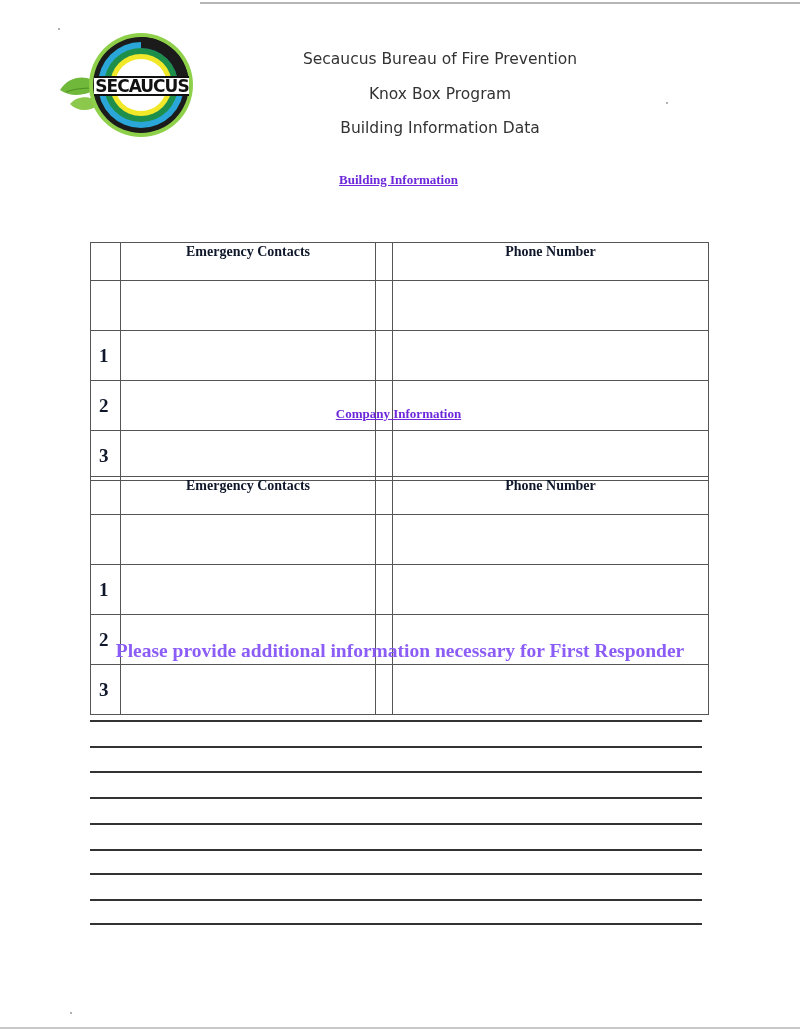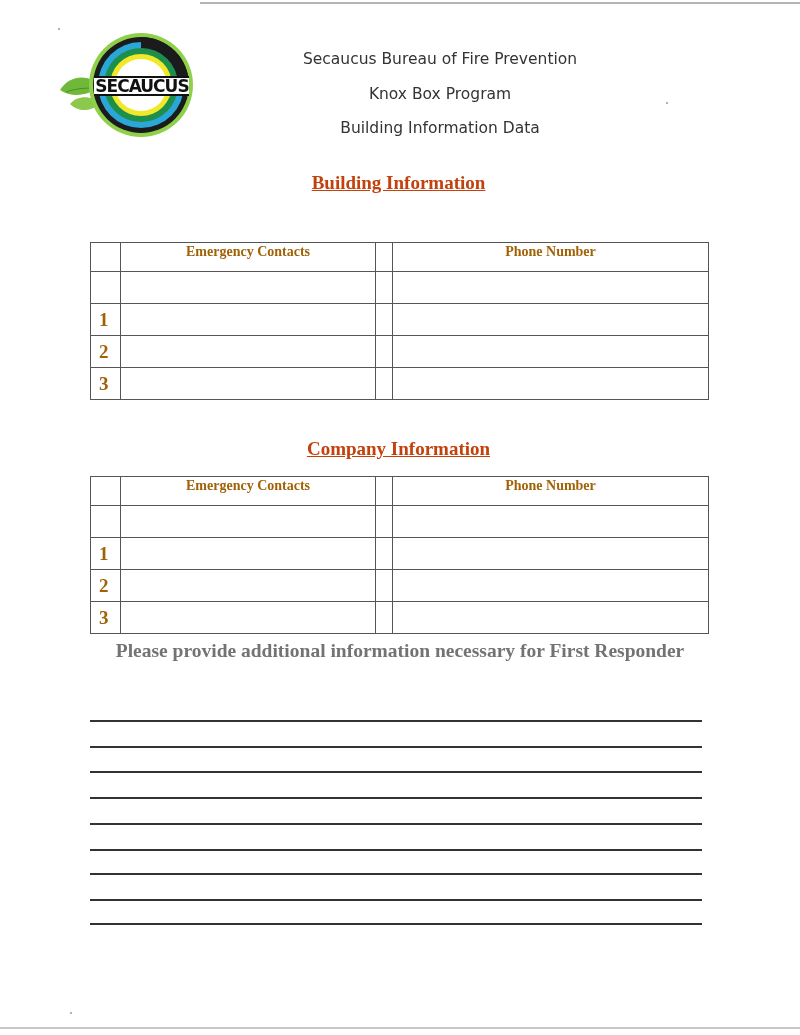--- a/index.html
+++ b/index.html
@@ -12,42 +12,42 @@
   .speck { position: absolute; width: 2px; height: 2px; background: #999; border-radius: 1px; }
 
   .logo { position: absolute; left: 56px; top: 30px; width: 140px; height: 112px; }
 
   .header-line {
     position: absolute; left: 0; width: 880px; text-align: center;
     font-family: "DejaVu Sans", sans-serif; font-size: 15.5px; color: #333;
   }
   .section-title {
     position: absolute; left: 0; width: 797px; text-align: center;
-    font-family: "Liberation Serif", serif; font-weight: bold; font-size: 19px;
-    text-decoration: underline; color: #c2410c;
+    font-family: "Liberation Serif", serif; font-weight: bold; font-size: 13px;
+    text-decoration: underline; color: #6d28d9;
   }
 
   table.contacts {
     position: absolute; left: 90px; width: 618px; border-collapse: collapse;
     table-layout: fixed;
   }
   table.contacts td, table.contacts th {
-    border: 1.2px solid #555; padding: 4px; height: 23px;
-    font-family: "Liberation Serif", serif; font-size: 14px; font-weight: bold; color: #a16207;
+    border: 1.2px solid #555; padding: 13px; height: 23px;
+    font-family: "Liberation Serif", serif; font-size: 14px; font-weight: bold; color: #0f172a;
   }
   table.contacts th { text-align: center; vertical-align: top; padding-top: 1px; }
   table.contacts td.num { text-align: left; padding-left: 8px; font-size: 19px; font-weight: bold; line-height: 22px; }
   col.c-num { width: 30px; }
   col.c-name { width: 255px; }
   col.c-gap { width: 17px; }
   col.c-phone { width: 316px; }
 
   .prompt {
     position: absolute; left: 60px; width: 680px; text-align: center;
-    font-family: "Liberation Serif", serif; font-weight: bold; font-size: 19.5px; line-height: 25px; color: #737373;
+    font-family: "Liberation Serif", serif; font-weight: bold; font-size: 19.5px; line-height: 25px; color: #8b5cf6;
   }
   .write-line { position: absolute; left: 90px; width: 612px; height: 1.5px; background: #333; }
 </style>
 </head>
 <body>
 
 <div class="scan-top"></div>
 <div class="scan-bottom"></div>
 <div class="speck" style="left:58px;top:28px;"></div>
 <div class="speck" style="left:666px;top:102px;"></div>
@@ -116,21 +116,21 @@
   </tr>
   <tr>
     <td class="num">3</td>
     <td></td>
     <td></td>
     <td></td>
   </tr>
 </tbody>
   </table>
 
-<div class="section-title" style="top:406px;margin-top:32px;">Company Information</div>
+<div class="section-title" style="top:406px;">Company Information</div>
 
 <table class="contacts" style="top:476px;">
   <colgroup>
       <col class="c-num">
       <col class="c-name">
       <col class="c-gap">
       <col class="c-phone">
     </colgroup>
   <tbody>
       <tr>

